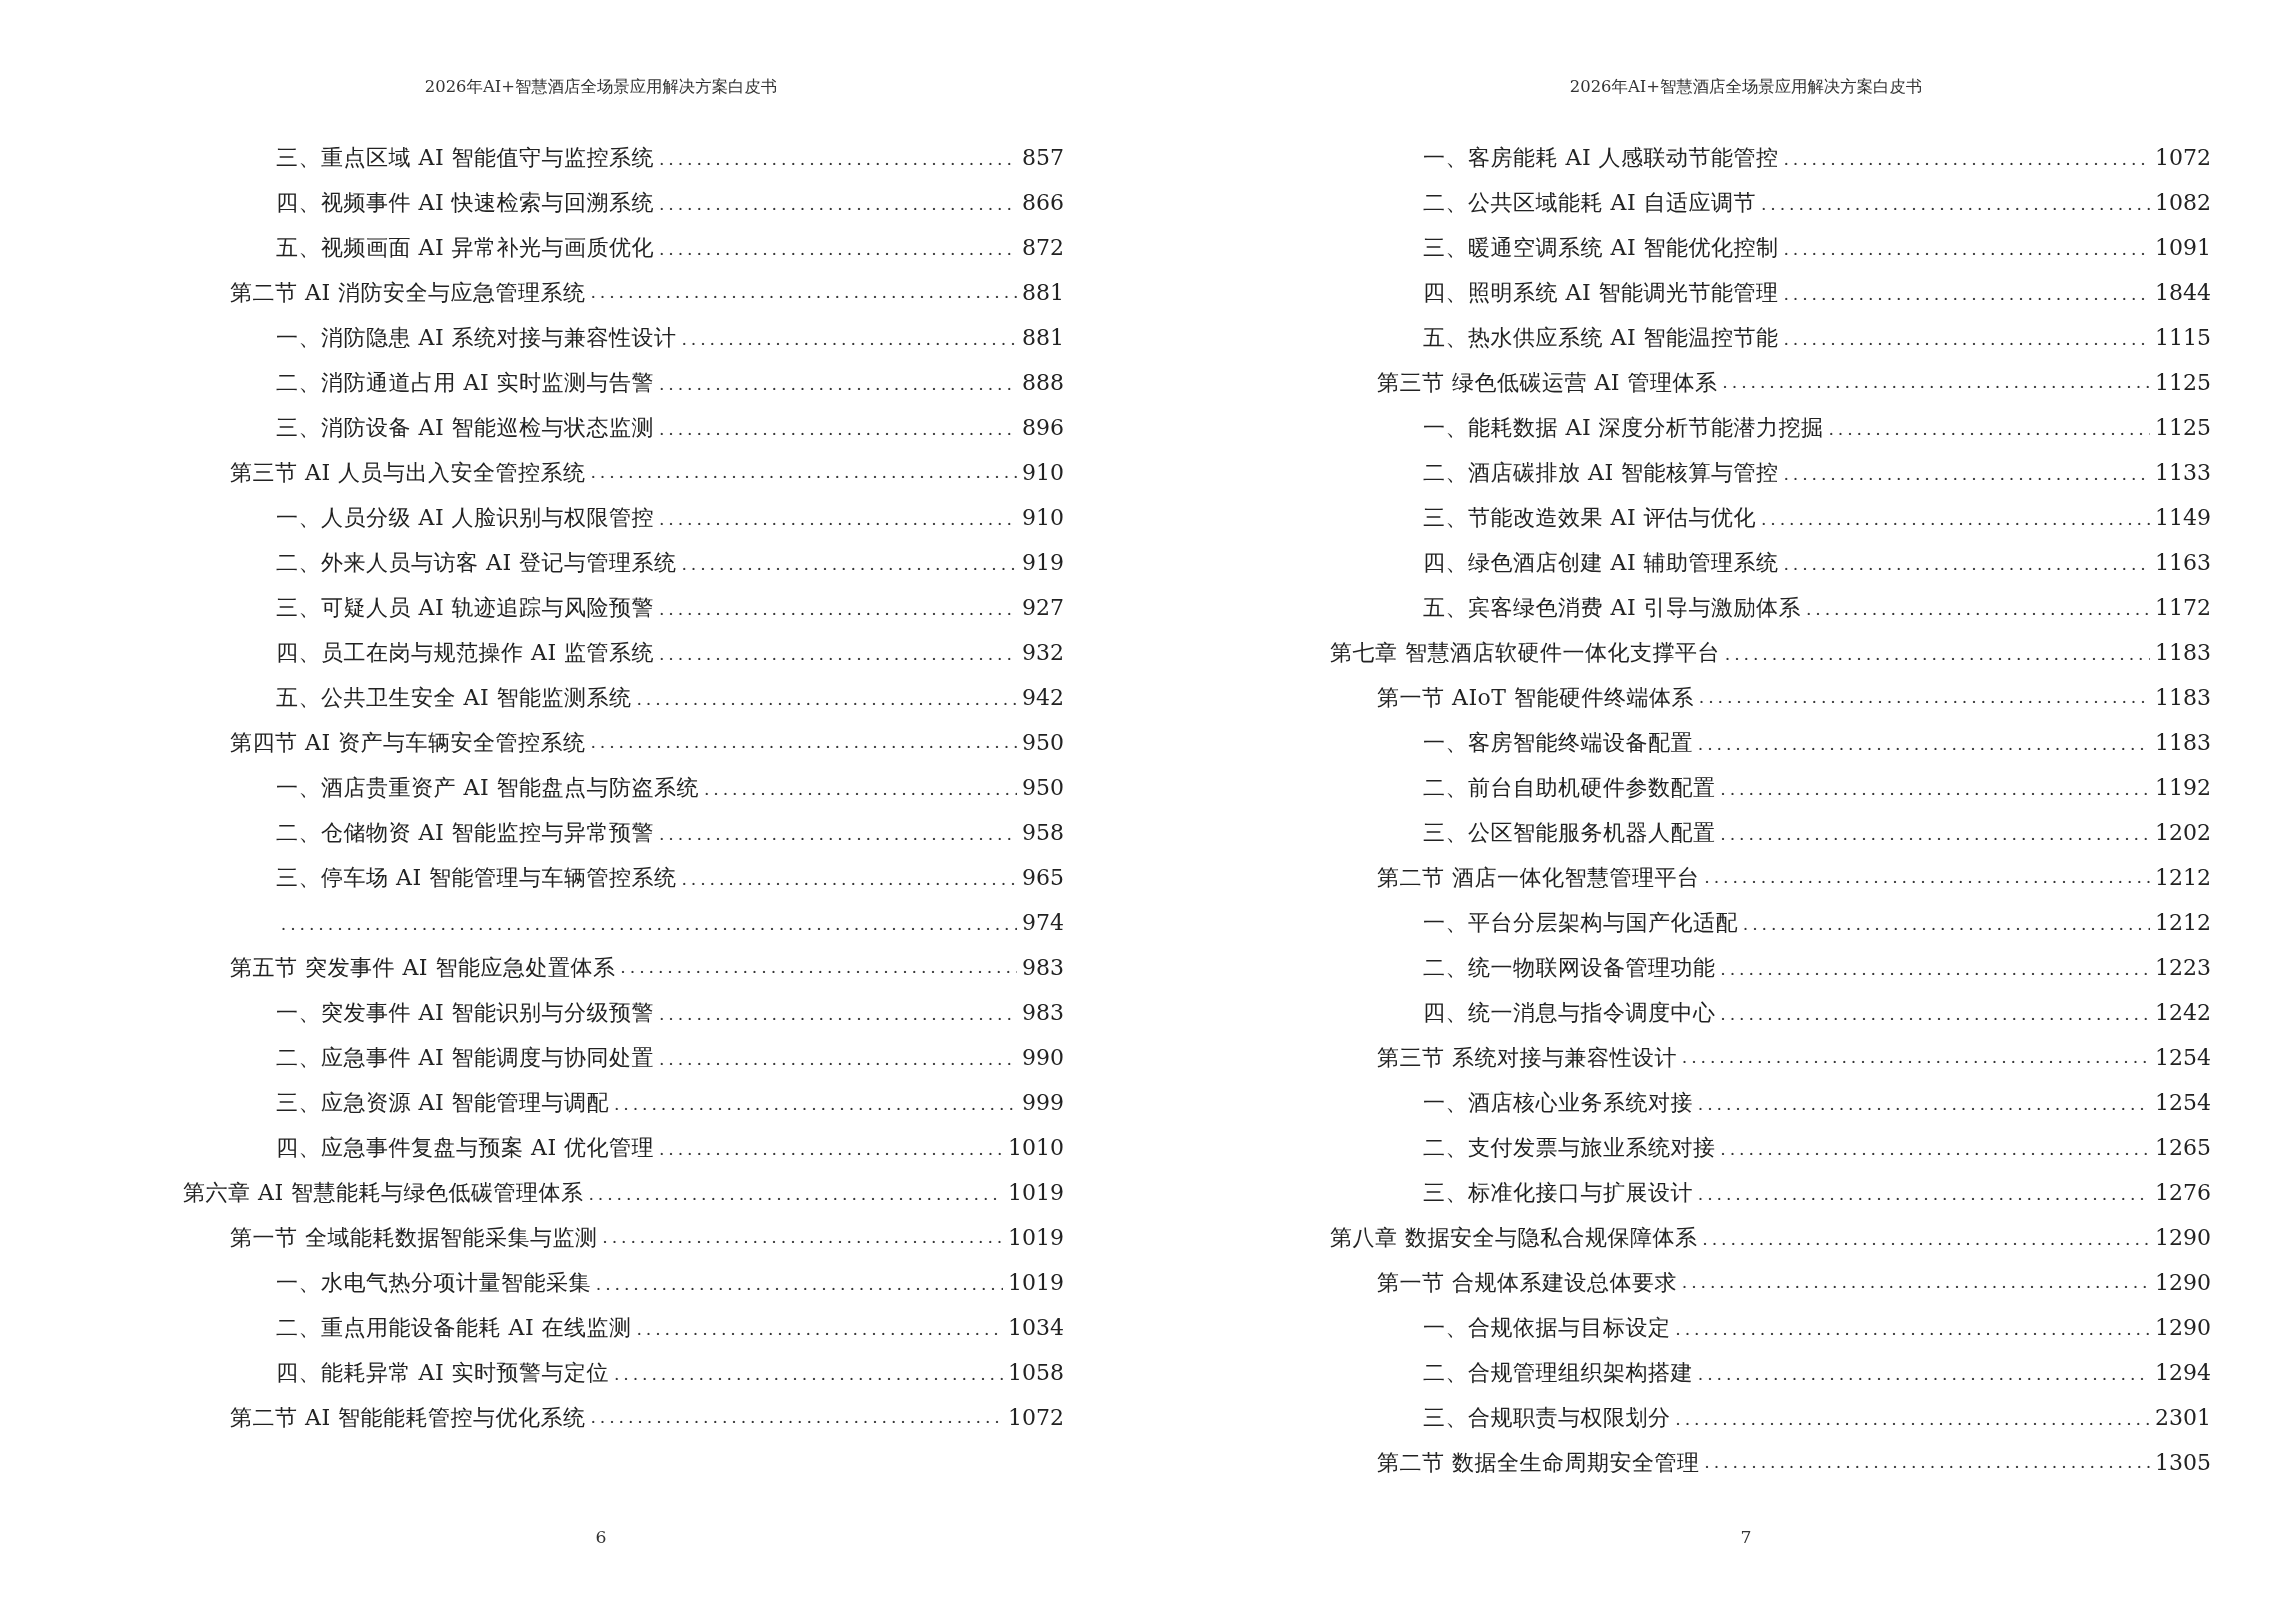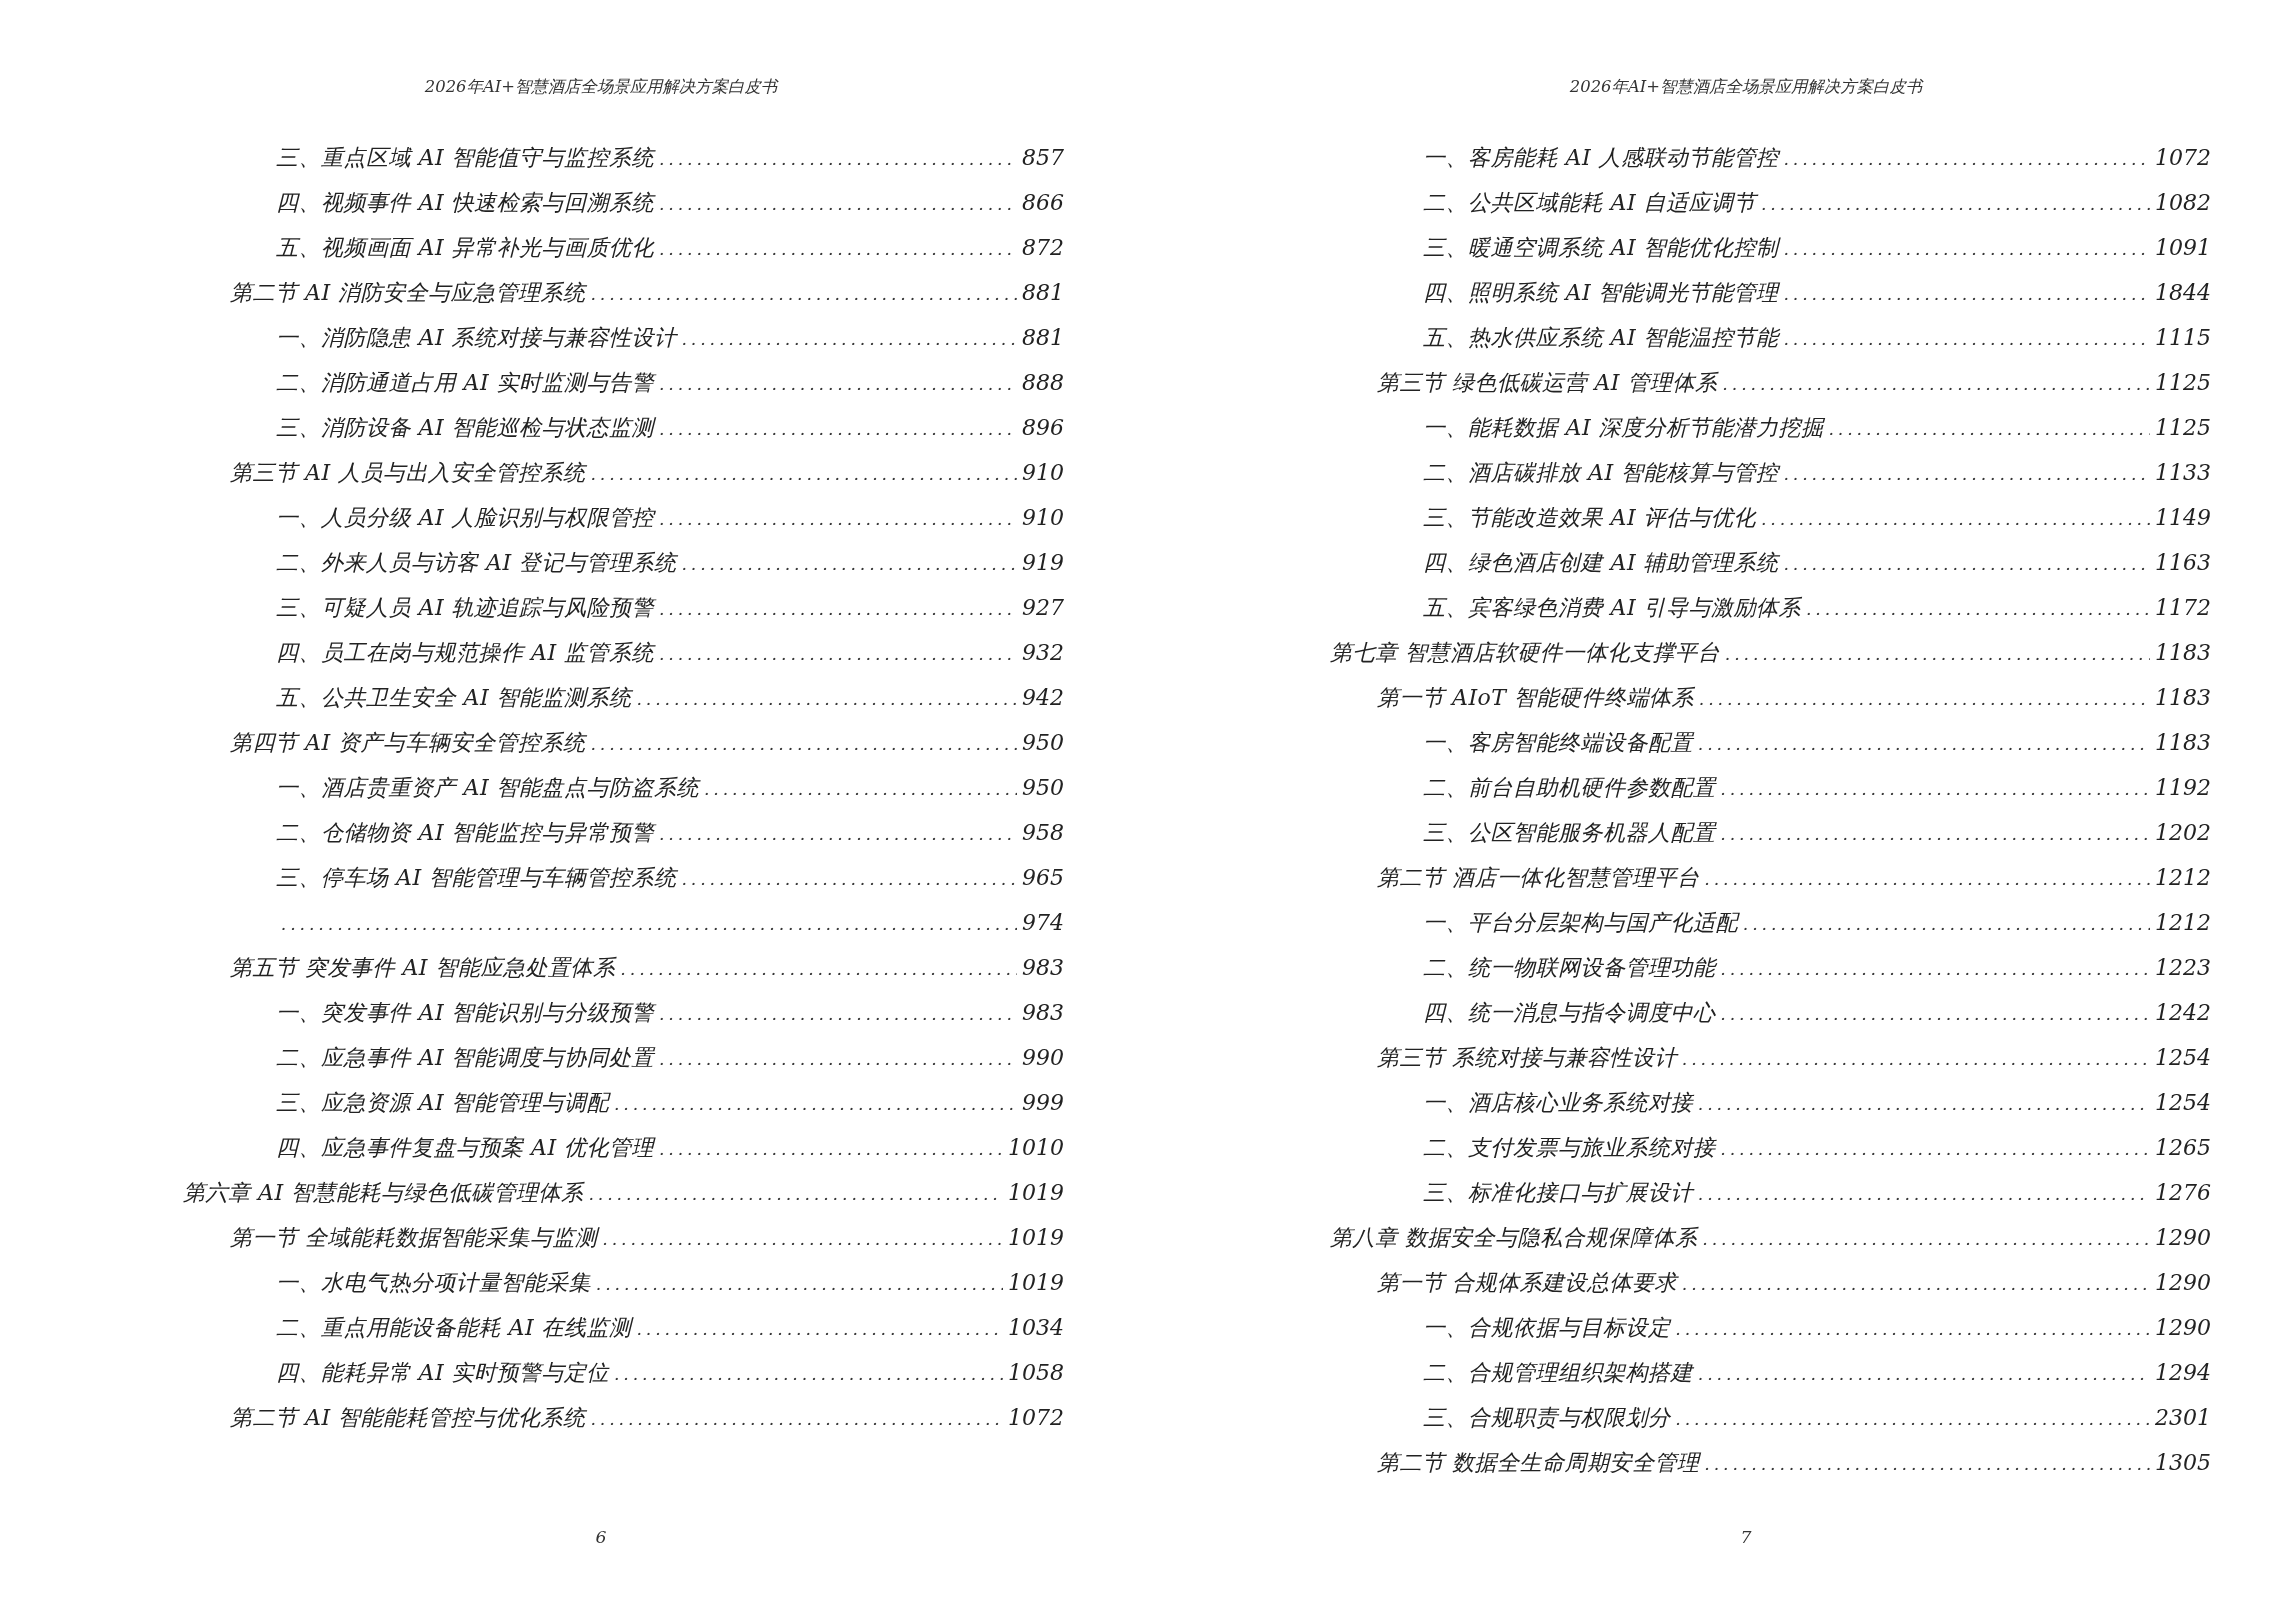--- a/index.html
+++ b/index.html
@@ -12,21 +12,20 @@
     height: 1622px;
     position: relative;
     overflow: hidden;
     font-family: "DejaVu Serif", "Liberation Serif", serif;
     color: #222222;
   }
   .page {
     position: absolute;
     top: 0;
     height: 1414px;
-    font-style: italic;
   }
   .page.left  { left: 0;    width: 1142px; }
   .page.right { left: 1142px; width: 1142px; }
 
   .running-header {
     position: absolute;
     top: 77px;
     font-size: 16.4px;
     line-height: 19px;
     white-space: nowrap;
@@ -48,21 +47,21 @@
 
   .toc-row {
     display: flex;
     align-items: baseline;
     height: 45px;
     line-height: 45px;
     font-size: 22px;
     white-space: nowrap;
   }
   .toc-row.level-1 { padding-left: 0; }
-  .toc-row.level-2 { padding-left: 47px; }
+  .toc-row.level-2 { padding-left: 47px; align-items: flex-end; }
   .toc-row.level-3 { padding-left: 93px; }
 
   .toc-title {
     flex: 0 0 auto;
     letter-spacing: 0.5px;
   }
   .toc-leader {
     flex: 1 1 auto;
     overflow: hidden;
     margin: 0 4.8px;

